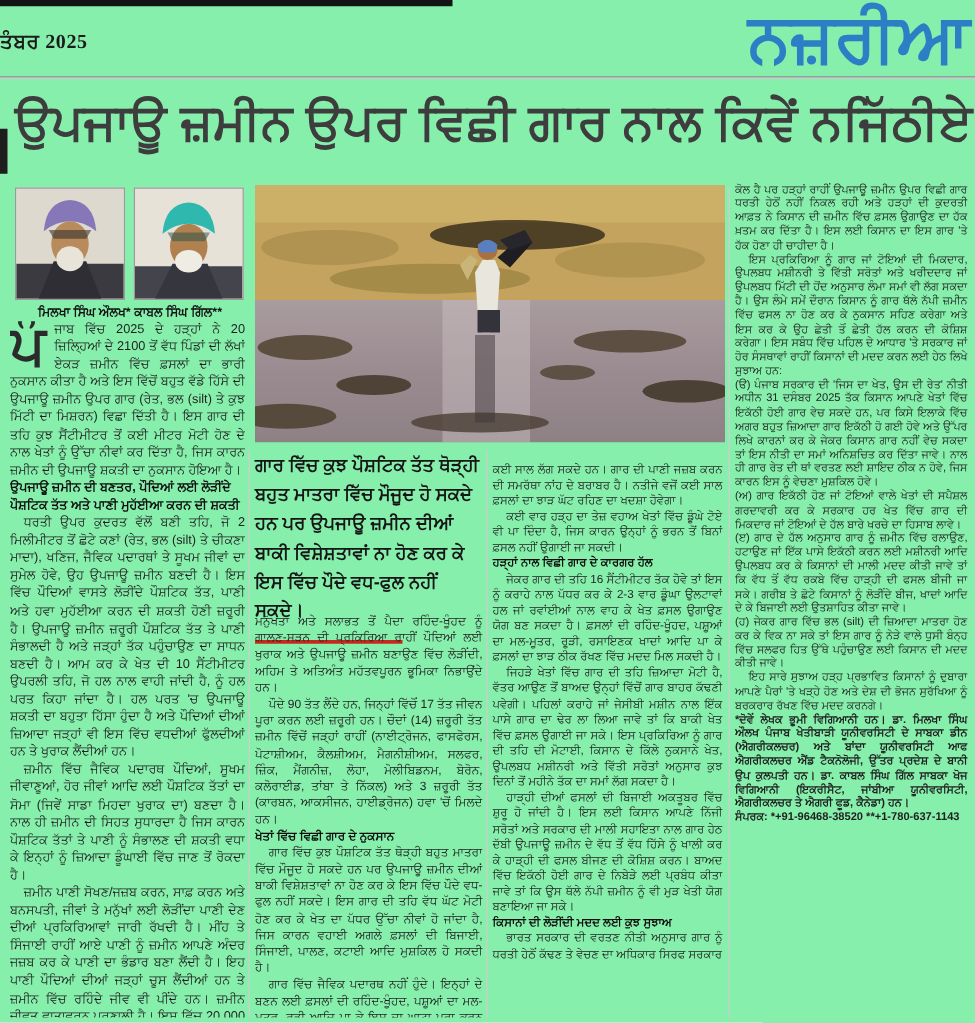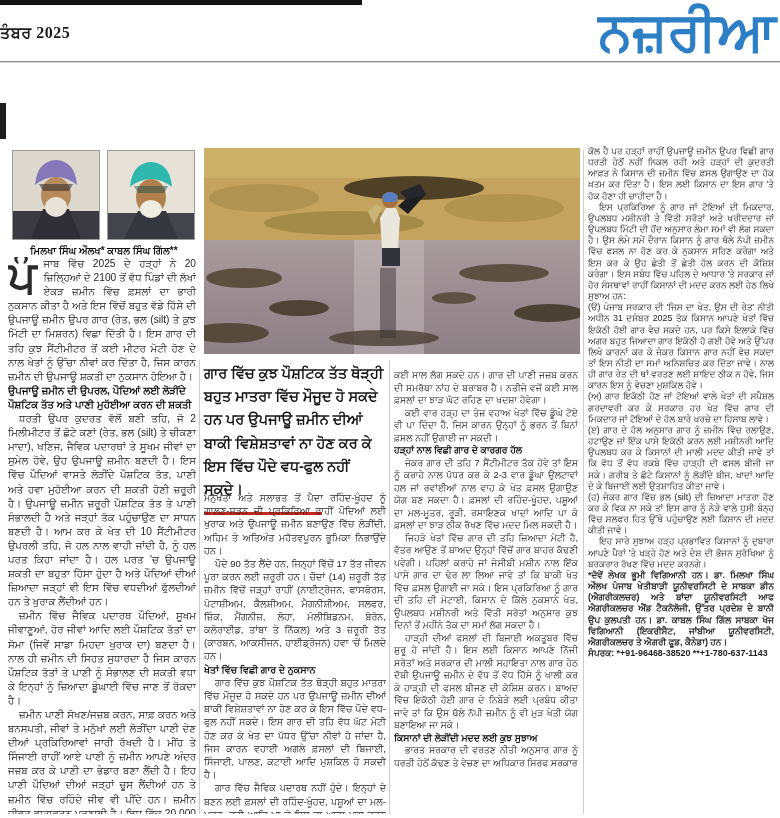--- a/index.html
+++ b/index.html
@@ -1,17 +1,17 @@
 <!DOCTYPE html>
 <html><head>
 <meta charset="utf-8">
 <style>
   html,body{margin:0;padding:0;background:#e9e9e9;}
   .page{
-    position:relative;width:780px;height:818px;background:#ffffff;
+    position:relative;width:780px;height:818px;background:#86efac;
     margin:0 auto;overflow:hidden;
     font-family:"Liberation Sans","DejaVu Sans",sans-serif;color:#1f1f1f;
   }
   
   .topbar{position:absolute;left:0;top:0;width:362px;height:5px;background:#141414;}
   .mast-date{
     position:absolute;left:0;top:24px;
     font-family:"Liberation Serif","DejaVu Serif",serif;
     font-weight:bold;font-size:16px;color:#1c1c1c;letter-spacing:.5px;
   }
@@ -68,20 +68,21 @@
 <body>
 
 <div class="page">
 
   <div class="topbar"></div>
   <div class="mast-date">ਤੰਬਰ 2025</div>
   <div class="section-title" style="color:#2d7fc5">ਨਜ਼ਰੀਆ</div>
   <div class="header-rule"></div>
 
   <div class="headline-stub"></div>
+  <h1 class="headline" style="margin:0">ਉਪਜਾਊ ਜ਼ਮੀਨ ਉਪਰ ਵਿਛੀ ਗਾਰ ਨਾਲ ਕਿਵੇਂ ਨਜਿੱਠੀਏ</h1>
 
   <div class="authors">
     <div class="pics">
       <svg width="86" height="88" viewBox="0 0 86 88">
         <rect x="0" y="0" width="86" height="88" fill="#ded9cf"></rect>
         <rect x="0" y="60" width="86" height="28" fill="#3a3a40"></rect>
         <path d="M18 88 L30 58 L56 58 L68 88 Z" fill="#2e2e34"></path>
         <ellipse cx="43" cy="44" rx="15" ry="18" fill="#b98a5c"></ellipse>
         <ellipse cx="43" cy="56" rx="11" ry="10" fill="#e8e4da"></ellipse>
         <path d="M22 34 Q24 10 43 9 Q62 10 64 34 Q54 26 43 26 Q32 26 22 34 Z" fill="#8678b8"></path>
@@ -137,39 +138,39 @@
     <span>ਗਾਰ ਵਿੱਚ ਕੁਝ ਪੌਸ਼ਟਿਕ ਤੱਤ ਥੋੜ੍ਹੀ ਬਹੁਤ ਮਾਤਰਾ ਵਿੱਚ ਮੌਜੂਦ ਹੋ ਸਕਦੇ ਹਨ ਪਰ ਉਪਜਾਊ ਜ਼ਮੀਨ ਦੀਆਂ ਬਾਕੀ ਵਿਸ਼ੇਸ਼ਤਾਵਾਂ ਨਾ ਹੋਣ ਕਰ ਕੇ ਇਸ ਵਿੱਚ ਪੌਦੇ ਵਧ-ਫੁਲ ਨਹੀਂ ਸਕਦੇ।</span>
     <div class="red-divider"></div>
   </div>
 
   <div class="vrule v1"></div>
   <div class="vrule v2"></div>
   <div class="vrule v3"></div>
 
   <div class="col" id="col1">
     <p class="para"><span class="dropcap">ਪੰ</span><span>ਜਾਬ ਵਿੱਚ 2025 ਦੇ ਹੜ੍ਹਾਂ ਨੇ 20 ਜ਼ਿਲ੍ਹਿਆਂ ਦੇ 2100 ਤੋਂ ਵੱਧ ਪਿੰਡਾਂ ਦੀ ਲੱਖਾਂ ਏਕੜ ਜ਼ਮੀਨ ਵਿੱਚ ਫ਼ਸਲਾਂ ਦਾ ਭਾਰੀ ਨੁਕਸਾਨ ਕੀਤਾ ਹੈ ਅਤੇ ਇਸ ਵਿੱਚੋਂ ਬਹੁਤ ਵੱਡੇ ਹਿੱਸੇ ਦੀ ਉਪਜਾਊ ਜ਼ਮੀਨ ਉਪਰ ਗਾਰ (ਰੇਤ, ਭਲ (silt) ਤੇ ਕੁਝ ਮਿੱਟੀ ਦਾ ਮਿਸ਼ਰਨ) ਵਿਛਾ ਦਿੱਤੀ ਹੈ। ਇਸ ਗਾਰ ਦੀ ਤਹਿ ਕੁਝ ਸੈਂਟੀਮੀਟਰ ਤੋਂ ਕਈ ਮੀਟਰ ਮੋਟੀ ਹੋਣ ਦੇ ਨਾਲ ਖੇਤਾਂ ਨੂੰ ਉੱਚਾ ਨੀਵਾਂ ਕਰ ਦਿੱਤਾ ਹੈ, ਜਿਸ ਕਾਰਨ ਜ਼ਮੀਨ ਦੀ ਉਪਜਾਊ ਸ਼ਕਤੀ ਦਾ ਨੁਕਸਾਨ ਹੋਇਆ ਹੈ।</span></p>
-    <p class="subhead">ਉਪਜਾਊ ਜ਼ਮੀਨ ਦੀ ਉਪਰਲ, ਪੌਦਿਆਂ ਲਈ ਲੋੜੀਂਦੇ ਪੌਸ਼ਟਿਕ ਤੱਤ ਅਤੇ ਪਾਣੀ ਮੁਹੱਈਆ ਕਰਨ ਦੀ ਸ਼ਕਤੀ</p>
+    <p class="subhead">ਉਪਜਾਊ ਜ਼ਮੀਨ ਦੀ ਬਣਤਰ, ਪੌਦਿਆਂ ਲਈ ਲੋੜੀਂਦੇ ਪੌਸ਼ਟਿਕ ਤੱਤ ਅਤੇ ਪਾਣੀ ਮੁਹੱਈਆ ਕਰਨ ਦੀ ਸ਼ਕਤੀ</p>
     <p class="para indent">ਧਰਤੀ ਉਪਰ ਕੁਦਰਤ ਵੱਲੋਂ ਬਣੀ ਤਹਿ, ਜੋ 2 ਮਿਲੀਮੀਟਰ ਤੋਂ ਛੋਟੇ ਕਣਾਂ (ਰੇਤ, ਭਲ (silt) ਤੇ ਚੀਕਣਾ ਮਾਦਾ), ਖਣਿਜ, ਜੈਵਿਕ ਪਦਾਰਥਾਂ ਤੇ ਸੂਖਮ ਜੀਵਾਂ ਦਾ ਸੁਮੇਲ ਹੋਵੇ, ਉਹ ਉਪਜਾਊ ਜ਼ਮੀਨ ਬਣਦੀ ਹੈ। ਇਸ ਵਿੱਚ ਪੌਦਿਆਂ ਵਾਸਤੇ ਲੋੜੀਂਦੇ ਪੌਸ਼ਟਿਕ ਤੱਤ, ਪਾਣੀ ਅਤੇ ਹਵਾ ਮੁਹੱਈਆ ਕਰਨ ਦੀ ਸ਼ਕਤੀ ਹੋਣੀ ਜ਼ਰੂਰੀ ਹੈ। ਉਪਜਾਊ ਜ਼ਮੀਨ ਜ਼ਰੂਰੀ ਪੌਸ਼ਟਿਕ ਤੱਤ ਤੇ ਪਾਣੀ ਸੰਭਾਲਦੀ ਹੈ ਅਤੇ ਜੜ੍ਹਾਂ ਤੱਕ ਪਹੁੰਚਾਉਣ ਦਾ ਸਾਧਨ ਬਣਦੀ ਹੈ। ਆਮ ਕਰ ਕੇ ਖੇਤ ਦੀ 10 ਸੈਂਟੀਮੀਟਰ ਉਪਰਲੀ ਤਹਿ, ਜੋ ਹਲ ਨਾਲ ਵਾਹੀ ਜਾਂਦੀ ਹੈ, ਨੂੰ ਹਲ ਪਰਤ ਕਿਹਾ ਜਾਂਦਾ ਹੈ। ਹਲ ਪਰਤ 'ਚ ਉਪਜਾਊ ਸ਼ਕਤੀ ਦਾ ਬਹੁਤਾ ਹਿੱਸਾ ਹੁੰਦਾ ਹੈ ਅਤੇ ਪੌਦਿਆਂ ਦੀਆਂ ਜ਼ਿਆਦਾ ਜੜ੍ਹਾਂ ਵੀ ਇਸ ਵਿੱਚ ਵਧਦੀਆਂ ਫੁੱਲਦੀਆਂ ਹਨ ਤੇ ਖੁਰਾਕ ਲੈਂਦੀਆਂ ਹਨ।</p>
     <p class="para indent">ਜ਼ਮੀਨ ਵਿੱਚ ਜੈਵਿਕ ਪਦਾਰਥ ਪੌਦਿਆਂ, ਸੂਖਮ ਜੀਵਾਣੂਆਂ, ਹੋਰ ਜੀਵਾਂ ਆਦਿ ਲਈ ਪੌਸ਼ਟਿਕ ਤੱਤਾਂ ਦਾ ਸੋਮਾ (ਜਿਵੇਂ ਸਾਡਾ ਮਿਹਦਾ ਖੁਰਾਕ ਦਾ) ਬਣਦਾ ਹੈ। ਨਾਲ ਹੀ ਜ਼ਮੀਨ ਦੀ ਸਿਹਤ ਸੁਧਾਰਦਾ ਹੈ ਜਿਸ ਕਾਰਨ ਪੌਸ਼ਟਿਕ ਤੱਤਾਂ ਤੇ ਪਾਣੀ ਨੂੰ ਸੰਭਾਲਣ ਦੀ ਸ਼ਕਤੀ ਵਧਾ ਕੇ ਇਨ੍ਹਾਂ ਨੂੰ ਜ਼ਿਆਦਾ ਡੂੰਘਾਈ ਵਿੱਚ ਜਾਣ ਤੋਂ ਰੋਕਦਾ ਹੈ।</p>
     <p class="para indent">ਜ਼ਮੀਨ ਪਾਣੀ ਸੋਖਣ/ਜਜ਼ਬ ਕਰਨ, ਸਾਫ਼ ਕਰਨ ਅਤੇ ਬਨਸਪਤੀ, ਜੀਵਾਂ ਤੇ ਮਨੁੱਖਾਂ ਲਈ ਲੋੜੀਂਦਾ ਪਾਣੀ ਦੇਣ ਦੀਆਂ ਪ੍ਰਕਿਰਿਆਵਾਂ ਜਾਰੀ ਰੱਖਦੀ ਹੈ। ਮੀਂਹ ਤੇ ਸਿੰਜਾਈ ਰਾਹੀਂ ਆਏ ਪਾਣੀ ਨੂੰ ਜ਼ਮੀਨ ਆਪਣੇ ਅੰਦਰ ਜਜ਼ਬ ਕਰ ਕੇ ਪਾਣੀ ਦਾ ਭੰਡਾਰ ਬਣਾ ਲੈਂਦੀ ਹੈ। ਇਹ ਪਾਣੀ ਪੌਦਿਆਂ ਦੀਆਂ ਜੜ੍ਹਾਂ ਚੂਸ ਲੈਂਦੀਆਂ ਹਨ ਤੇ ਜ਼ਮੀਨ ਵਿੱਚ ਰਹਿੰਦੇ ਜੀਵ ਵੀ ਪੀਂਦੇ ਹਨ। ਜ਼ਮੀਨ ਜੀਵਤ ਵਾਤਾਵਰਨ ਪ੍ਰਣਾਲੀ ਹੈ। ਇਸ ਵਿੱਚ 20,000 ਤੋਂ ਵੱਧ ਸੂਖਮ ਜੀਵਾਣੂਆਂ (ਬੈਕਟੀਰੀਆ, ਉੱਲੀ ਤੇ ਹੋਰ ਕਿਸਮਾਂ) ਅਤੇ ਵੱਡੇ ਅਕਾਰ ਵਾਲੇ ਕਈ ਜੀਵਾਂ (ਗੰਡੋਏ ਆਦਿ) ਦੀਆਂ ਲਾਭਦਾਇਕ ਕਿਸਮਾਂ ਰਹਿੰਦੀਆਂ ਹਨ। ਵਾਤਾਵਰਨ ਦੇ ਕੁਲ ਜੀਵਾਂ ਤੇ ਸੂਖਮ ਜੀਵਾਣੂਆਂ ਦੀਆਂ ਪ੍ਰਜਾਤੀਆਂ ਦਾ 60-75% ਅਨੁਪਾਤ ਜ਼ਮੀਨ ਵਿੱਚ ਰਹਿੰਦੀਆਂ ਹਨ। ਇਹ ਪੌਸ਼ਟਿਕ ਤੱਤਾਂ ਦੇ ਚੱਕਰ ਰਾਹੀਂ ਕੁਦਰਤ, ਖੇਤੀ,</p>
   </div>
 
   <div class="col" id="col2">
     <p class="para">ਮਨੁੱਖਤਾ ਅਤੇ ਸਲਾਭਤ ਤੋਂ ਪੈਦਾ ਰਹਿੰਦ-ਖੂੰਹਦ ਨੂੰ ਗਾਲਣ-ਸੜਨ ਦੀ ਪ੍ਰਕਿਰਿਆ ਰਾਹੀਂ ਪੌਦਿਆਂ ਲਈ ਖੁਰਾਕ ਅਤੇ ਉਪਜਾਊ ਜ਼ਮੀਨ ਬਣਾਉਣ ਵਿੱਚ ਲੋੜੀਂਦੀ, ਅਹਿਮ ਤੇ ਅਤਿਅੰਤ ਮਹੱਤਵਪੂਰਨ ਭੂਮਿਕਾ ਨਿਭਾਉਂਦੇ ਹਨ।</p>
     <p class="para indent">ਪੌਦੇ 90 ਤੱਤ ਲੈਂਦੇ ਹਨ, ਜਿਨ੍ਹਾਂ ਵਿੱਚੋਂ 17 ਤੱਤ ਜੀਵਨ ਪੂਰਾ ਕਰਨ ਲਈ ਜ਼ਰੂਰੀ ਹਨ। ਚੌਦਾਂ (14) ਜ਼ਰੂਰੀ ਤੱਤ ਜ਼ਮੀਨ ਵਿੱਚੋਂ ਜੜ੍ਹਾਂ ਰਾਹੀਂ (ਨਾਈਟ੍ਰੋਜਨ, ਫਾਸਫੋਰਸ, ਪੋਟਾਸ਼ੀਅਮ, ਕੈਲਸ਼ੀਅਮ, ਮੈਗਨੀਸ਼ੀਅਮ, ਸਲਫਰ, ਜ਼ਿੰਕ, ਮੈਂਗਨੀਜ਼, ਲੋਹਾ, ਮੋਲੀਬਿਡਨਮ, ਬੋਰੋਨ, ਕਲੋਰਾਈਡ, ਤਾਂਬਾ ਤੇ ਨਿੱਕਲ) ਅਤੇ 3 ਜ਼ਰੂਰੀ ਤੱਤ (ਕਾਰਬਨ, ਆਕਸੀਜਨ, ਹਾਈਡ੍ਰੋਜਨ) ਹਵਾ 'ਚੋਂ ਮਿਲਦੇ ਹਨ।</p>
     <p class="subhead">ਖੇਤਾਂ ਵਿੱਚ ਵਿਛੀ ਗਾਰ ਦੇ ਨੁਕਸਾਨ</p>
     <p class="para indent">ਗਾਰ ਵਿੱਚ ਕੁਝ ਪੌਸ਼ਟਿਕ ਤੱਤ ਥੋੜ੍ਹੀ ਬਹੁਤ ਮਾਤਰਾ ਵਿੱਚ ਮੌਜੂਦ ਹੋ ਸਕਦੇ ਹਨ ਪਰ ਉਪਜਾਊ ਜ਼ਮੀਨ ਦੀਆਂ ਬਾਕੀ ਵਿਸ਼ੇਸ਼ਤਾਵਾਂ ਨਾ ਹੋਣ ਕਰ ਕੇ ਇਸ ਵਿੱਚ ਪੌਦੇ ਵਧ-ਫੁਲ ਨਹੀਂ ਸਕਦੇ। ਇਸ ਗਾਰ ਦੀ ਤਹਿ ਵੱਧ ਘੱਟ ਮੋਟੀ ਹੋਣ ਕਰ ਕੇ ਖੇਤ ਦਾ ਪੱਧਰ ਉੱਚਾ ਨੀਵਾਂ ਹੋ ਜਾਂਦਾ ਹੈ, ਜਿਸ ਕਾਰਨ ਵਹਾਈ ਅਗਲੇ ਫ਼ਸਲਾਂ ਦੀ ਬਿਜਾਈ, ਸਿੰਜਾਈ, ਪਾਲਣ, ਕਟਾਈ ਆਦਿ ਮੁਸ਼ਕਿਲ ਹੋ ਸਕਦੀ ਹੈ।</p>
     <p class="para indent">ਗਾਰ ਵਿੱਚ ਜੈਵਿਕ ਪਦਾਰਥ ਨਹੀਂ ਹੁੰਦੇ। ਇਨ੍ਹਾਂ ਦੇ ਬਣਨ ਲਈ ਫ਼ਸਲਾਂ ਦੀ ਰਹਿੰਦ-ਖੂੰਹਦ, ਪਸ਼ੂਆਂ ਦਾ ਮਲ-ਮੂਤਰ, ਰੂੜੀ ਆਦਿ ਪਾ ਕੇ ਇਸ ਦਾ ਘਾਟਾ ਪੂਰਾ ਕਰਨ ਵਿੱਚ ਕੁਝ ਸਾਲ ਲੱਗ ਸਕਦੇ ਹਨ। ਨਾਲ ਹੀ, ਗਾਰ ਵਿੱਚ ਲਾਭਦਾਇਕ ਜੀਵਾਣੂਆਂ ਤੇ ਵੱਡੇ ਜੀਵਾਂ ਦੀ ਗਿਣਤੀ ਨਾਂਹ ਦੇ ਬਰਾਬਰ ਹੋਣ ਕਰ ਕੇ ਇਨ੍ਹਾਂ ਦੀ ਗਿਣਤੀ ਤੇ ਵਿਭਿੰਨਤਾ ਵਧਣ ਲਈ</p>
   </div>
 
   <div class="col" id="col3">
     <p class="para">ਕਈ ਸਾਲ ਲੱਗ ਸਕਦੇ ਹਨ। ਗਾਰ ਦੀ ਪਾਣੀ ਜਜ਼ਬ ਕਰਨ ਦੀ ਸਮਰੱਥਾ ਨਾਂਹ ਦੇ ਬਰਾਬਰ ਹੈ। ਨਤੀਜੇ ਵਜੋਂ ਕਈ ਸਾਲ ਫ਼ਸਲਾਂ ਦਾ ਝਾੜ ਘੱਟ ਰਹਿਣ ਦਾ ਖਦਸ਼ਾ ਹੋਵੇਗਾ।</p>
     <p class="para indent">ਕਈ ਵਾਰ ਹੜ੍ਹ ਦਾ ਤੇਜ਼ ਵਹਾਅ ਖੇਤਾਂ ਵਿੱਚ ਡੂੰਘੇ ਟੋਏ ਵੀ ਪਾ ਦਿੰਦਾ ਹੈ, ਜਿਸ ਕਾਰਨ ਉਨ੍ਹਾਂ ਨੂੰ ਭਰਨ ਤੋਂ ਬਿਨਾਂ ਫ਼ਸਲ ਨਹੀਂ ਉਗਾਈ ਜਾ ਸਕਦੀ।</p>
     <p class="subhead">ਹੜ੍ਹਾਂ ਨਾਲ ਵਿਛੀ ਗਾਰ ਦੇ ਕਾਰਗਰ ਹੱਲ</p>
-    <p class="para indent">ਜੇਕਰ ਗਾਰ ਦੀ ਤਹਿ 7 ਸੈਂਟੀਮੀਟਰ ਤੱਕ ਹੋਵੇ ਤਾਂ ਇਸ ਨੂੰ ਕਰਾਹੇ ਨਾਲ ਪੱਧਰ ਕਰ ਕੇ 2-3 ਵਾਰ ਡੂੰਘਾ ਉਲਟਾਵਾਂ ਹਲ ਜਾਂ ਰਵਾਂਈਆਂ ਨਾਲ ਵਾਹ ਕੇ ਖੇਤ ਫ਼ਸਲ ਉਗਾਉਣ ਯੋਗ ਬਣ ਸਕਦਾ ਹੈ। ਫ਼ਸਲਾਂ ਦੀ ਰਹਿੰਦ-ਖੂੰਹਦ, ਪਸ਼ੂਆਂ ਦਾ ਮਲ-ਮੂਤਰ, ਰੂੜੀ, ਰਸਾਇਣਕ ਖਾਦਾਂ ਆਦਿ ਪਾ ਕੇ ਫ਼ਸਲਾਂ ਦਾ ਝਾੜ ਠੀਕ ਰੱਖਣ ਵਿੱਚ ਮਦਦ ਮਿਲ ਸਕਦੀ ਹੈ।</p>
+    <p class="para indent">ਜੇਕਰ ਗਾਰ ਦੀ ਤਹਿ 16 ਸੈਂਟੀਮੀਟਰ ਤੱਕ ਹੋਵੇ ਤਾਂ ਇਸ ਨੂੰ ਕਰਾਹੇ ਨਾਲ ਪੱਧਰ ਕਰ ਕੇ 2-3 ਵਾਰ ਡੂੰਘਾ ਉਲਟਾਵਾਂ ਹਲ ਜਾਂ ਰਵਾਂਈਆਂ ਨਾਲ ਵਾਹ ਕੇ ਖੇਤ ਫ਼ਸਲ ਉਗਾਉਣ ਯੋਗ ਬਣ ਸਕਦਾ ਹੈ। ਫ਼ਸਲਾਂ ਦੀ ਰਹਿੰਦ-ਖੂੰਹਦ, ਪਸ਼ੂਆਂ ਦਾ ਮਲ-ਮੂਤਰ, ਰੂੜੀ, ਰਸਾਇਣਕ ਖਾਦਾਂ ਆਦਿ ਪਾ ਕੇ ਫ਼ਸਲਾਂ ਦਾ ਝਾੜ ਠੀਕ ਰੱਖਣ ਵਿੱਚ ਮਦਦ ਮਿਲ ਸਕਦੀ ਹੈ।</p>
     <p class="para indent">ਜਿਹੜੇ ਖੇਤਾਂ ਵਿੱਚ ਗਾਰ ਦੀ ਤਹਿ ਜ਼ਿਆਦਾ ਮੋਟੀ ਹੈ, ਵੱਤਰ ਆਉਣ ਤੋਂ ਬਾਅਦ ਉਨ੍ਹਾਂ ਵਿੱਚੋਂ ਗਾਰ ਬਾਹਰ ਕੱਢਣੀ ਪਵੇਗੀ। ਪਹਿਲਾਂ ਕਰਾਹੇ ਜਾਂ ਜੇਸੀਬੀ ਮਸ਼ੀਨ ਨਾਲ ਇੱਕ ਪਾਸੇ ਗਾਰ ਦਾ ਢੇਰ ਲਾ ਲਿਆ ਜਾਵੇ ਤਾਂ ਕਿ ਬਾਕੀ ਖੇਤ ਵਿੱਚ ਫ਼ਸਲ ਉਗਾਈ ਜਾ ਸਕੇ। ਇਸ ਪ੍ਰਕਿਰਿਆ ਨੂੰ ਗਾਰ ਦੀ ਤਹਿ ਦੀ ਮੋਟਾਈ, ਕਿਸਾਨ ਦੇ ਕਿੱਲੇ ਨੁਕਸਾਨੇ ਖੇਤ, ਉਪਲਬਧ ਮਸ਼ੀਨਰੀ ਅਤੇ ਵਿੱਤੀ ਸਰੋਤਾਂ ਅਨੁਸਾਰ ਕੁਝ ਦਿਨਾਂ ਤੋਂ ਮਹੀਨੇ ਤੱਕ ਦਾ ਸਮਾਂ ਲੱਗ ਸਕਦਾ ਹੈ।</p>
     <p class="para indent">ਹਾੜ੍ਹੀ ਦੀਆਂ ਫਸਲਾਂ ਦੀ ਬਿਜਾਈ ਅਕਤੂਬਰ ਵਿੱਚ ਸ਼ੁਰੂ ਹੋ ਜਾਂਦੀ ਹੈ। ਇਸ ਲਈ ਕਿਸਾਨ ਆਪਣੇ ਨਿੱਜੀ ਸਰੋਤਾਂ ਅਤੇ ਸਰਕਾਰ ਦੀ ਮਾਲੀ ਸਹਾਇਤਾ ਨਾਲ ਗਾਰ ਹੇਠ ਦੱਬੀ ਉਪਜਾਊ ਜ਼ਮੀਨ ਦੇ ਵੱਧ ਤੋਂ ਵੱਧ ਹਿੱਸੇ ਨੂੰ ਖਾਲੀ ਕਰ ਕੇ ਹਾੜ੍ਹੀ ਦੀ ਫਸਲ ਬੀਜਣ ਦੀ ਕੋਸ਼ਿਸ਼ ਕਰਨ। ਬਾਅਦ ਵਿੱਚ ਇਕੱਠੀ ਹੋਈ ਗਾਰ ਦੇ ਨਿਬੇੜੇ ਲਈ ਪ੍ਰਬੰਧ ਕੀਤਾ ਜਾਵੇ ਤਾਂ ਕਿ ਉਸ ਥੱਲੇ ਨੱਪੀ ਜ਼ਮੀਨ ਨੂੰ ਵੀ ਮੁੜ ਖੇਤੀ ਯੋਗ ਬਣਾਇਆ ਜਾ ਸਕੇ।</p>
     <p class="subhead">ਕਿਸਾਨਾਂ ਦੀ ਲੋੜੀਂਦੀ ਮਦਦ ਲਈ ਕੁਝ ਸੁਝਾਅ</p>
     <p class="para indent">ਭਾਰਤ ਸਰਕਾਰ ਦੀ ਵਰਤਣ ਨੀਤੀ ਅਨੁਸਾਰ ਗਾਰ ਨੂੰ ਧਰਤੀ ਹੇਠੋਂ ਕੱਢਣ ਤੇ ਵੇਚਣ ਦਾ ਅਧਿਕਾਰ ਸਿਰਫ ਸਰਕਾਰ</p>
   </div>
 
   <div class="col" id="col4">
     <p class="para">ਕੋਲ ਹੈ ਪਰ ਹੜ੍ਹਾਂ ਰਾਹੀਂ ਉਪਜਾਊ ਜ਼ਮੀਨ ਉਪਰ ਵਿਛੀ ਗਾਰ ਧਰਤੀ ਹੇਠੋਂ ਨਹੀਂ ਨਿਕਲ ਰਹੀ ਅਤੇ ਹੜ੍ਹਾਂ ਦੀ ਕੁਦਰਤੀ ਆਫ਼ਤ ਨੇ ਕਿਸਾਨ ਦੀ ਜ਼ਮੀਨ ਵਿੱਚ ਫ਼ਸਲ ਉਗਾਉਣ ਦਾ ਹੱਕ ਖ਼ਤਮ ਕਰ ਦਿੱਤਾ ਹੈ। ਇਸ ਲਈ ਕਿਸਾਨ ਦਾ ਇਸ ਗਾਰ 'ਤੇ ਹੱਕ ਹੋਣਾ ਹੀ ਚਾਹੀਦਾ ਹੈ।</p>
     <p class="para indent">ਇਸ ਪ੍ਰਕਿਰਿਆ ਨੂੰ ਗਾਰ ਜਾਂ ਟੋਇਆਂ ਦੀ ਮਿਕਦਾਰ, ਉਪਲਬਧ ਮਸ਼ੀਨਰੀ ਤੇ ਵਿੱਤੀ ਸਰੋਤਾਂ ਅਤੇ ਖਰੀਦਦਾਰ ਜਾਂ ਉਪਲਬਧ ਮਿੱਟੀ ਦੀ ਹੋਂਦ ਅਨੁਸਾਰ ਲੰਮਾ ਸਮਾਂ ਵੀ ਲੱਗ ਸਕਦਾ ਹੈ। ਉਸ ਲੰਮੇ ਸਮੇਂ ਦੌਰਾਨ ਕਿਸਾਨ ਨੂੰ ਗਾਰ ਥੱਲੇ ਨੱਪੀ ਜ਼ਮੀਨ ਵਿੱਚ ਫਸਲ ਨਾ ਹੋਣ ਕਰ ਕੇ ਨੁਕਸਾਨ ਸਹਿਣ ਕਰੇਗਾ ਅਤੇ ਇਸ ਕਰ ਕੇ ਉਹ ਛੇਤੀ ਤੋਂ ਛੇਤੀ ਹੱਲ ਕਰਨ ਦੀ ਕੋਸ਼ਿਸ਼ ਕਰੇਗਾ। ਇਸ ਸਬੰਧ ਵਿੱਚ ਪਹਿਲ ਦੇ ਆਧਾਰ 'ਤੇ ਸਰਕਾਰ ਜਾਂ ਹੋਰ ਸੰਸਥਾਵਾਂ ਰਾਹੀਂ ਕਿਸਾਨਾਂ ਦੀ ਮਦਦ ਕਰਨ ਲਈ ਹੇਠ ਲਿਖੇ ਸੁਝਾਅ ਹਨ:</p>
     <p class="para">(ੳ) ਪੰਜਾਬ ਸਰਕਾਰ ਦੀ 'ਜਿਸ ਦਾ ਖੇਤ, ਉਸ ਦੀ ਰੇਤ' ਨੀਤੀ ਅਧੀਨ 31 ਦਸੰਬਰ 2025 ਤੱਕ ਕਿਸਾਨ ਆਪਣੇ ਖੇਤਾਂ ਵਿੱਚ ਇਕੱਠੀ ਹੋਈ ਗਾਰ ਵੇਚ ਸਕਦੇ ਹਨ, ਪਰ ਕਿਸੇ ਇਲਾਕੇ ਵਿੱਚ ਅਗਰ ਬਹੁਤ ਜ਼ਿਆਦਾ ਗਾਰ ਇਕੱਠੀ ਹੋ ਗਈ ਹੋਵੇ ਅਤੇ ਉੱਪਰ ਲਿਖੇ ਕਾਰਨਾਂ ਕਰ ਕੇ ਜੇਕਰ ਕਿਸਾਨ ਗਾਰ ਨਹੀਂ ਵੇਚ ਸਕਦਾ ਤਾਂ ਇਸ ਨੀਤੀ ਦਾ ਸਮਾਂ ਅਨਿਸ਼ਚਿਤ ਕਰ ਦਿੱਤਾ ਜਾਵੇ। ਨਾਲ ਹੀ ਗਾਰ ਰੇਤ ਦੀ ਥਾਂ ਵਰਤਣ ਲਈ ਸ਼ਾਇਦ ਠੀਕ ਨ ਹੋਵੇ, ਜਿਸ ਕਾਰਨ ਇਸ ਨੂੰ ਵੇਚਣਾ ਮੁਸ਼ਕਿਲ ਹੋਵੇ।</p>

